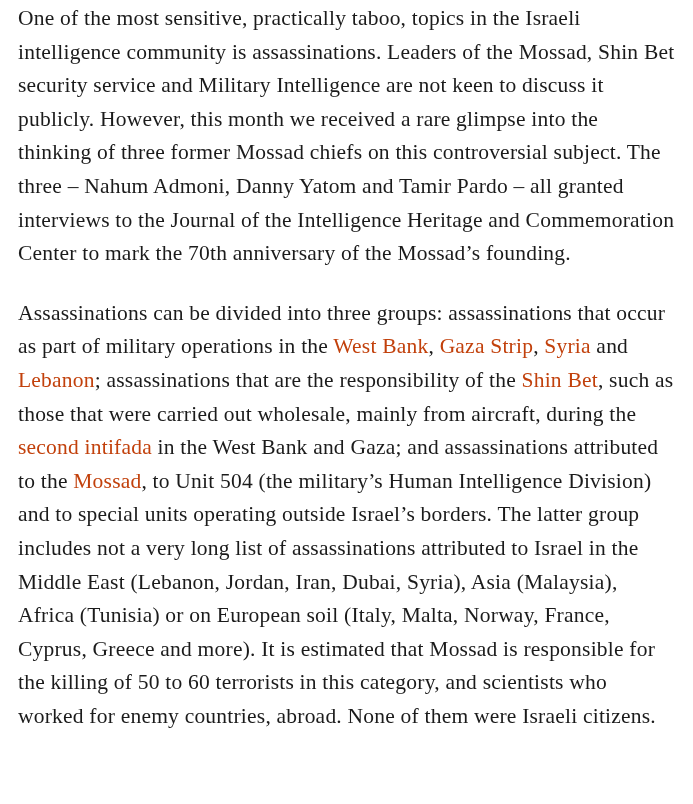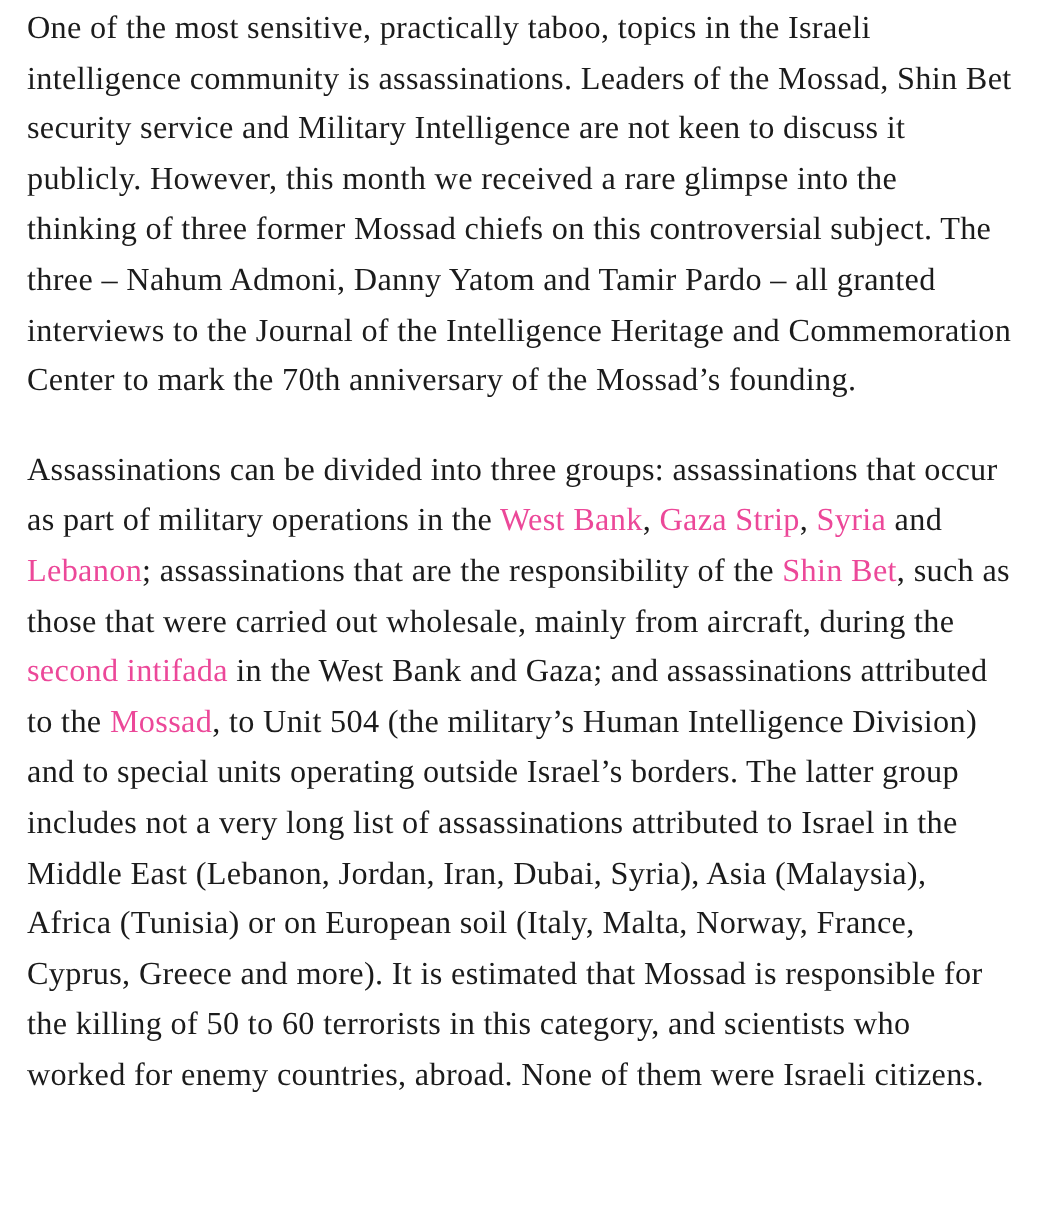--- a/index.html
+++ b/index.html
@@ -24,21 +24,21 @@
     line-height: 33.6px;
     margin: 0;
     text-align: left;
     color: #1b1b1b;
     letter-spacing: 0.01em;
   }
   .para + .para {
     margin-top: 26px;
   }
   .link {
-    color: #ec4899;
+    color: #c2410c;
     text-decoration: none;
   }
   .first-para {
     padding-top: 2px;
   }
 </style>
 </head>
 <body>
 
 <div class="article">

